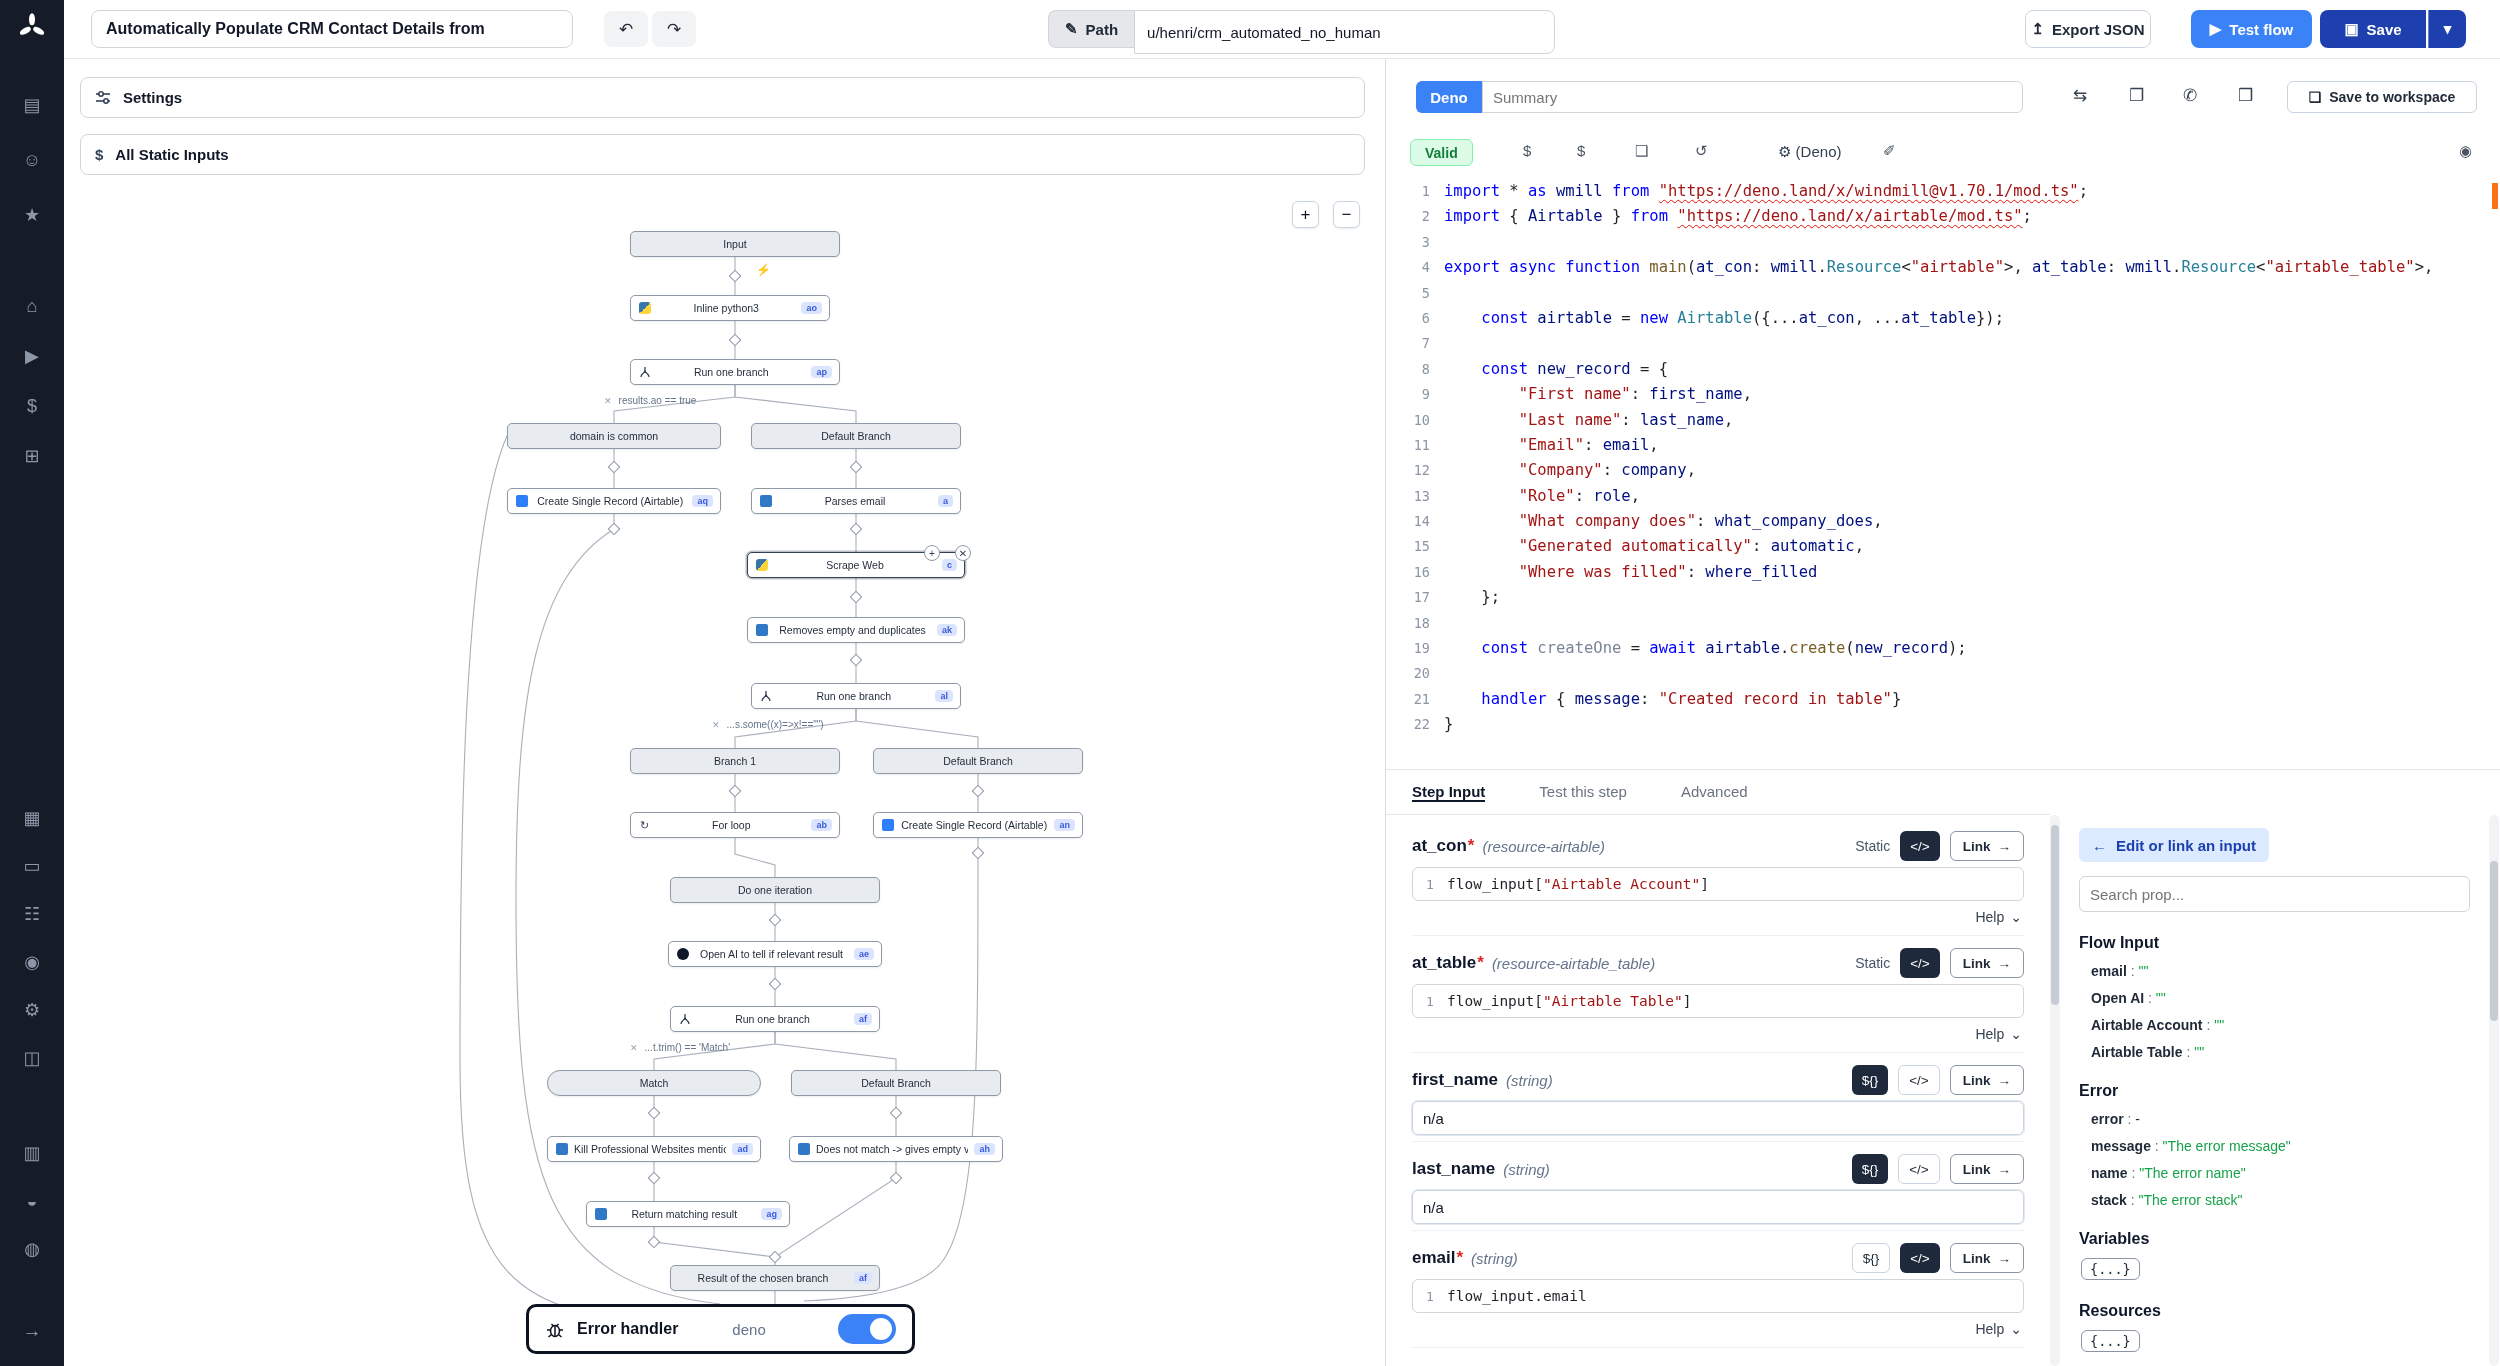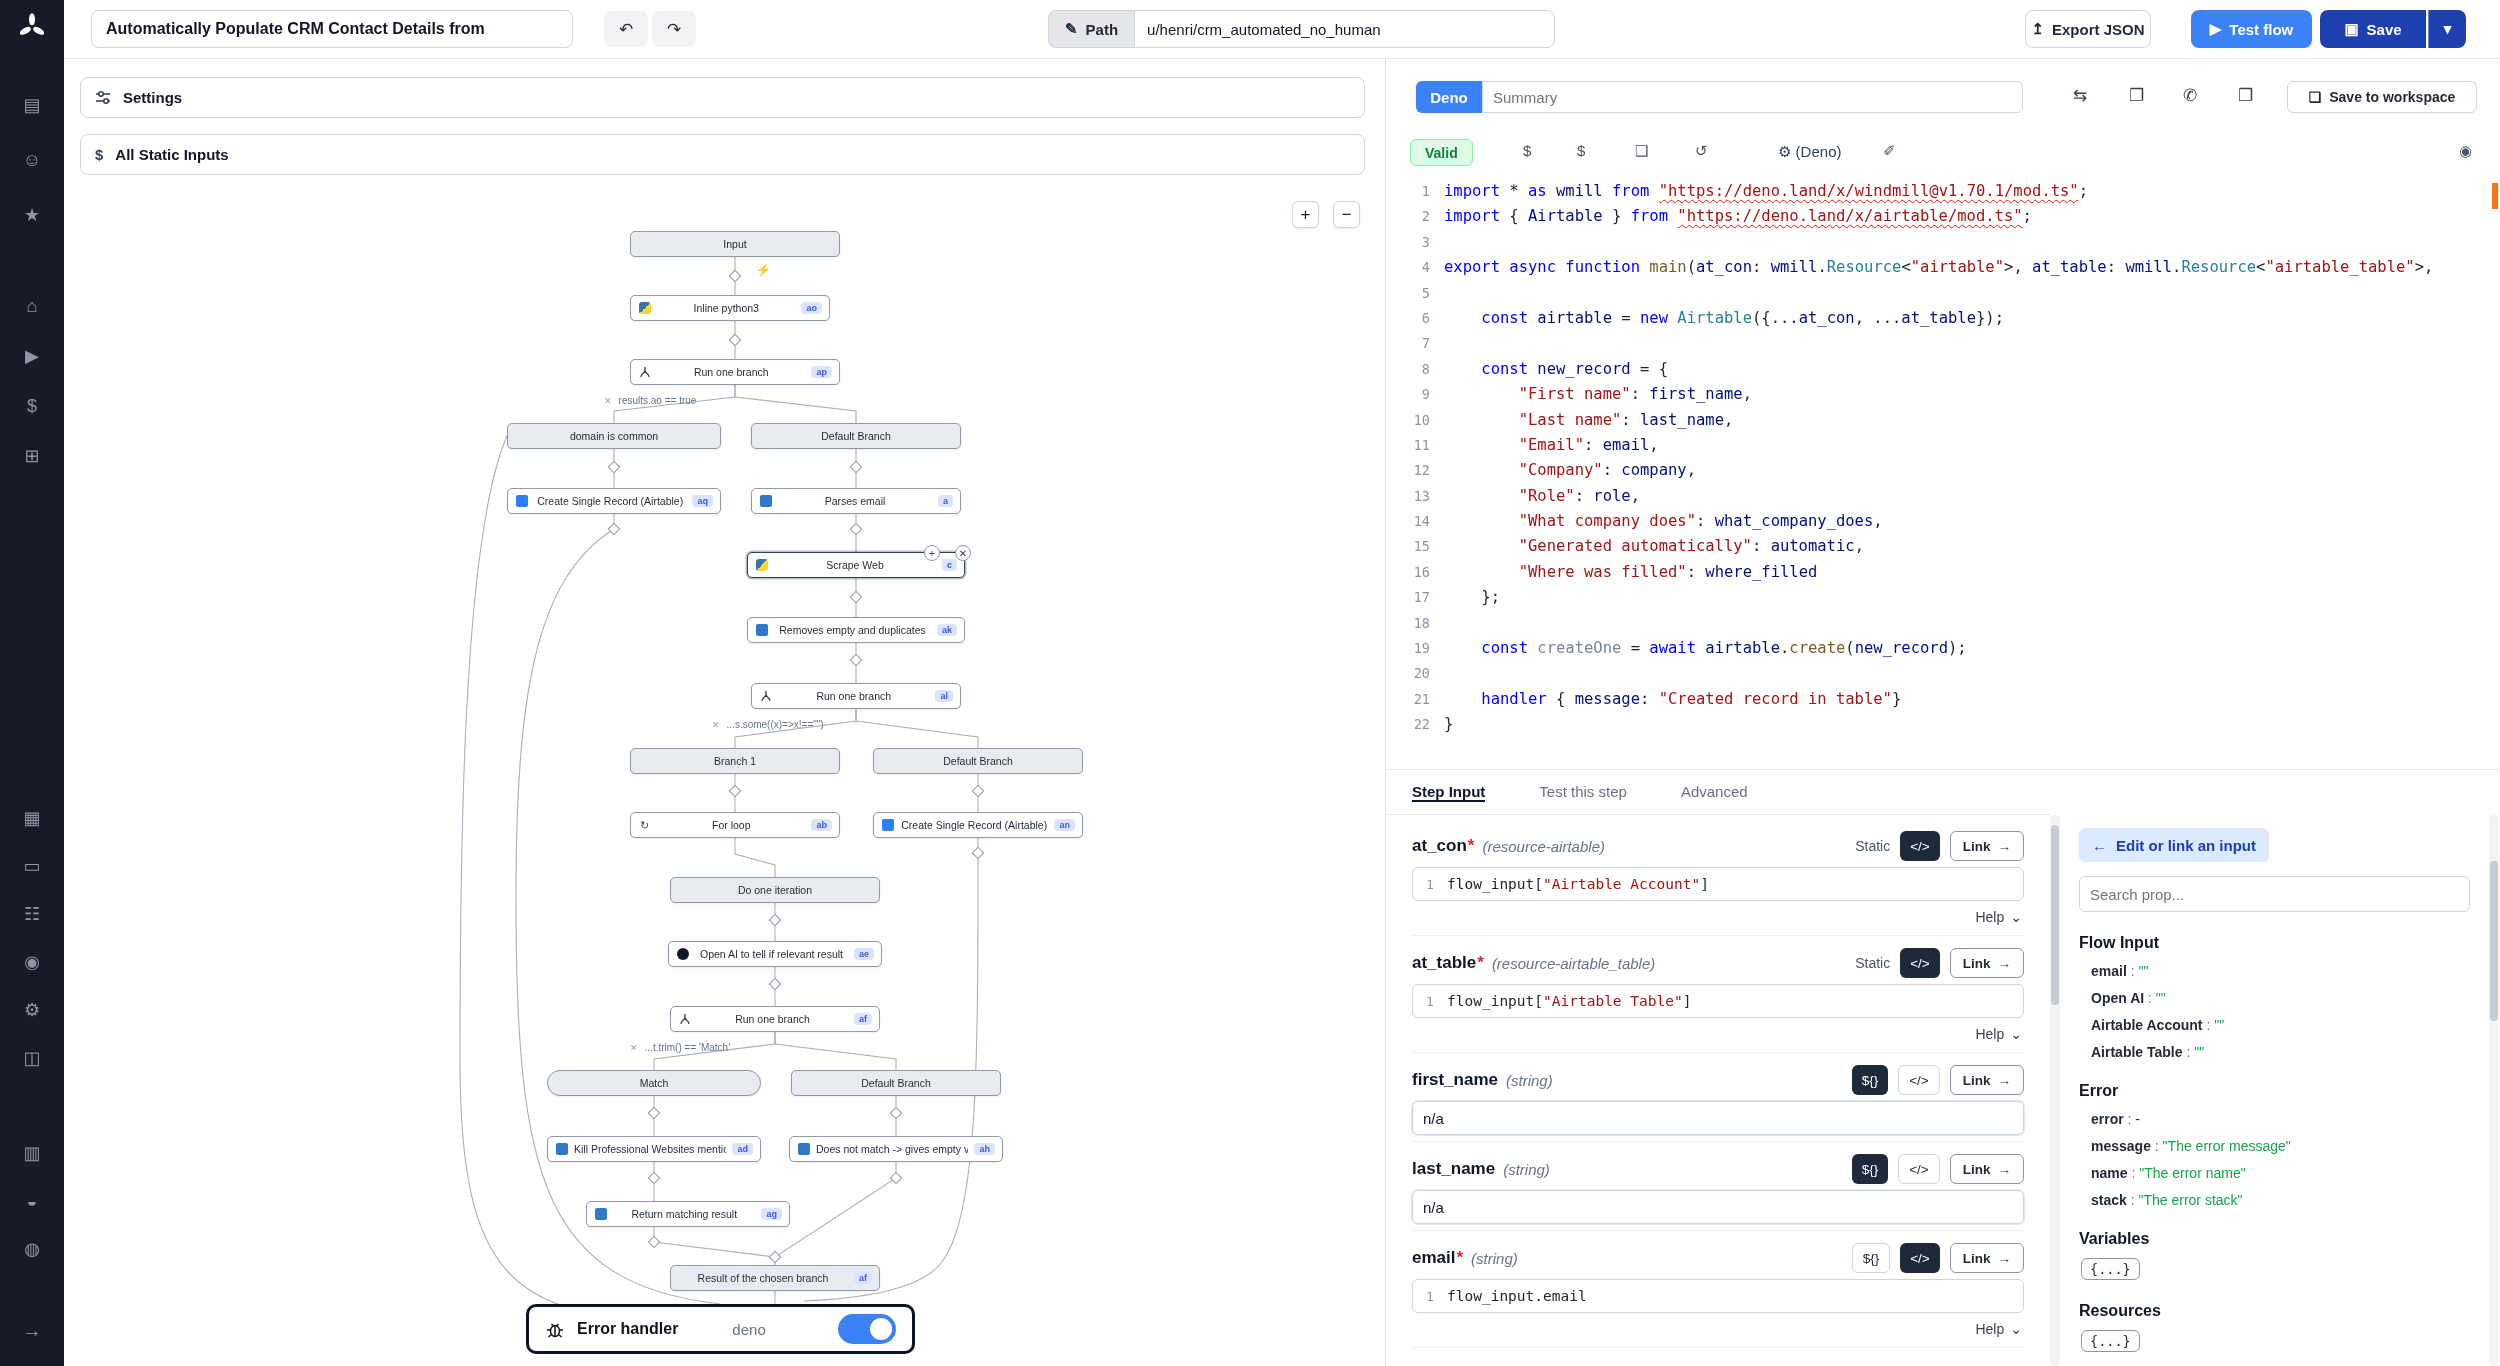--- a/index.html
+++ b/index.html
@@ -15,21 +15,21 @@
   .sb-ic{width:20px;height:20px;font-size:18px;line-height:20px;color:#8d97a7;text-align:center;cursor:pointer}
   .sb-foot{position:absolute;top:1320px;left:0;width:64px;text-align:center;color:#9aa4b4;font-size:19px;cursor:pointer}
 
   
   .topbar{position:absolute;left:64px;top:0;width:2436px;height:59px;background:#fff;border-bottom:1px solid #e5e7eb}
   .tb-title{position:absolute;left:27px;top:10px;width:482px;height:38px;border:1px solid #d1d5db;border-radius:8px;display:flex;align-items:center;padding:0 14px;font-size:16px;font-weight:600;color:#111827;white-space:nowrap;overflow:hidden}
   .tb-undo,.tb-redo{position:absolute;top:11px;width:44px;height:36px;background:#f1f3f5;border-radius:8px;display:flex;align-items:center;justify-content:center;font-size:17px;color:#1f2937;cursor:pointer}
   .tb-undo{left:540px}.tb-redo{left:588px}
   .pathgrp{position:absolute;left:984px;top:10px;height:38px;display:flex}
   .path-pill{background:#e5e7eb;border:1px solid #d1d5db;border-right:none;border-radius:8px 0 0 8px;display:flex;align-items:center;gap:8px;padding:0 16px;font-size:15px;font-weight:600;color:#1f2937}
-  .path-input{width:421px;height:38px;border:1px solid #d1d5db;border-radius:0 8px 8px 0;padding:0 12px;font-size:15px;color:#111827;font-family:"Liberation Sans",sans-serif}
+  .path-input{width:421px;height:44px;border:1px solid #d1d5db;border-radius:0 8px 8px 0;padding:0 12px;font-size:15px;color:#111827;font-family:"Liberation Sans",sans-serif}
   .tb-btn{position:absolute;top:10px;height:38px;display:flex;align-items:center;justify-content:center;gap:8px;border-radius:8px;font-size:15px;font-weight:600;cursor:pointer}
   .tb-export{left:1961px;width:126px;border:1px solid #cbd5e1;color:#1f2937;background:#fff}
   .tb-test{left:2127px;width:121px;background:#3b82f6;color:#fff}
   .tb-save{left:2256px;width:106px;background:#1e40af;color:#fff;border-radius:8px 0 0 8px}
   .tb-caret{left:2364px;width:38px;background:#1e40af;color:#fff;border-radius:0 8px 8px 0;border-left:1px solid rgba(255,255,255,.35)}
 
   
   .flow{position:absolute;left:64px;top:59px;width:1320px;height:1307px;background:#fff;overflow:hidden}
   .fbar{position:absolute;left:16px;width:1285px;height:41px;border:1px solid #d1d5db;border-radius:8px;display:flex;align-items:center;gap:12px;padding:0 14px;font-size:15px;font-weight:600;color:#111827;background:#fff;cursor:pointer}
   .fbar1{top:18px}.fbar2{top:75px}

